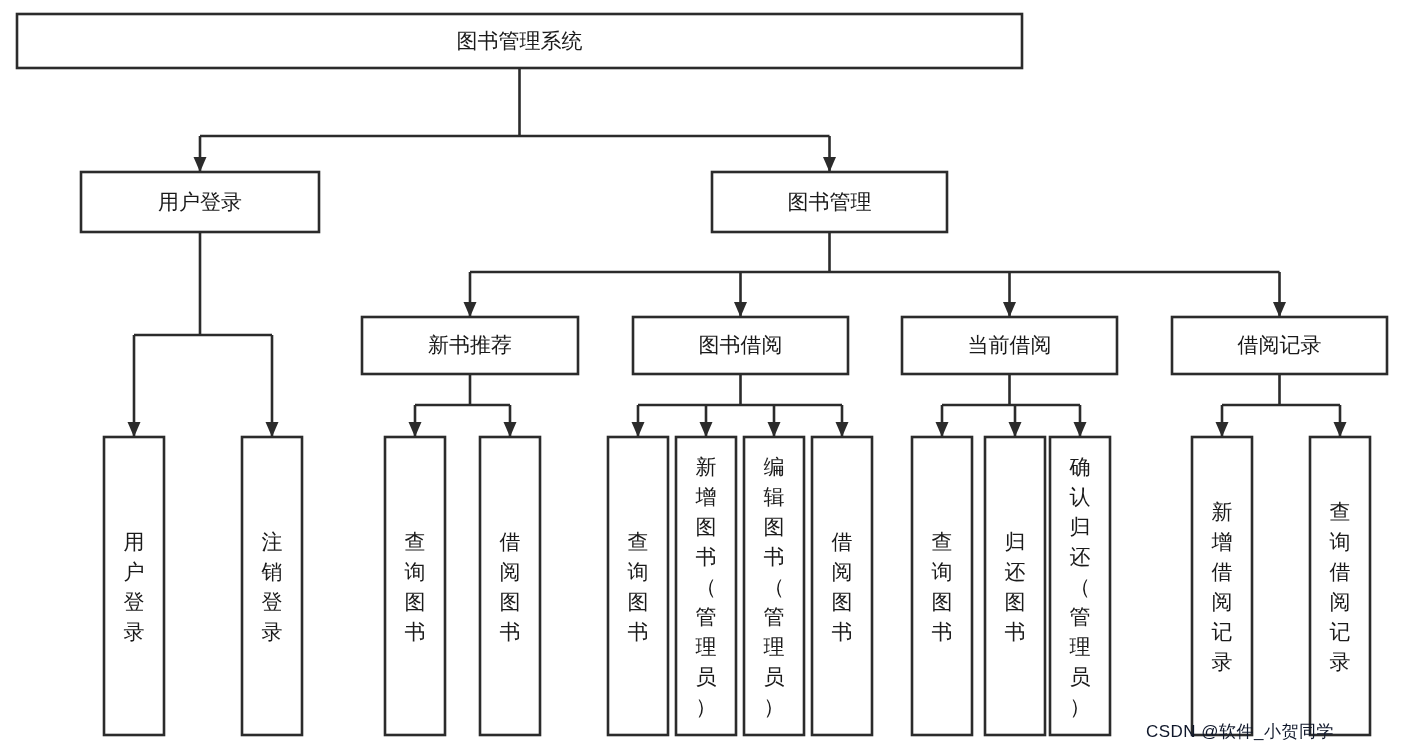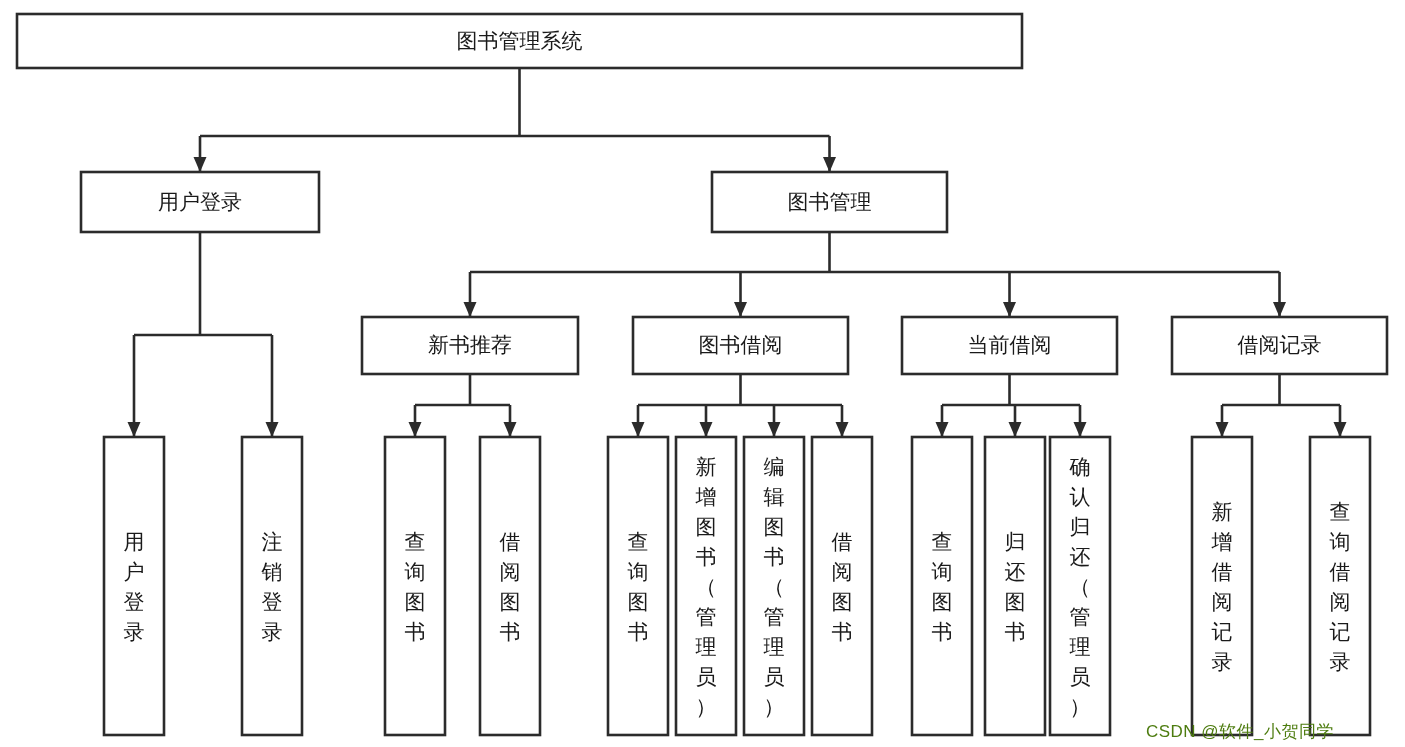--- a/index.html
+++ b/index.html
@@ -55,21 +55,21 @@
     font-size: 21px;
     fill: #1a1a1a;
     text-anchor: middle;
   }
   .watermark-text {
     position: absolute;
     right: 8px;
     bottom: 4px;
     font-family: "Liberation Sans", "DejaVu Sans", sans-serif;
     font-size: 17px;
-    color: #4d7c0f;
+    color: #0f172a;
     white-space: nowrap;
     letter-spacing: 0.5px;
     user-select: none;
     margin-top: 8px;
   }
 </style>
 </head>
 <body>
 
 <div id="diagram-root">

